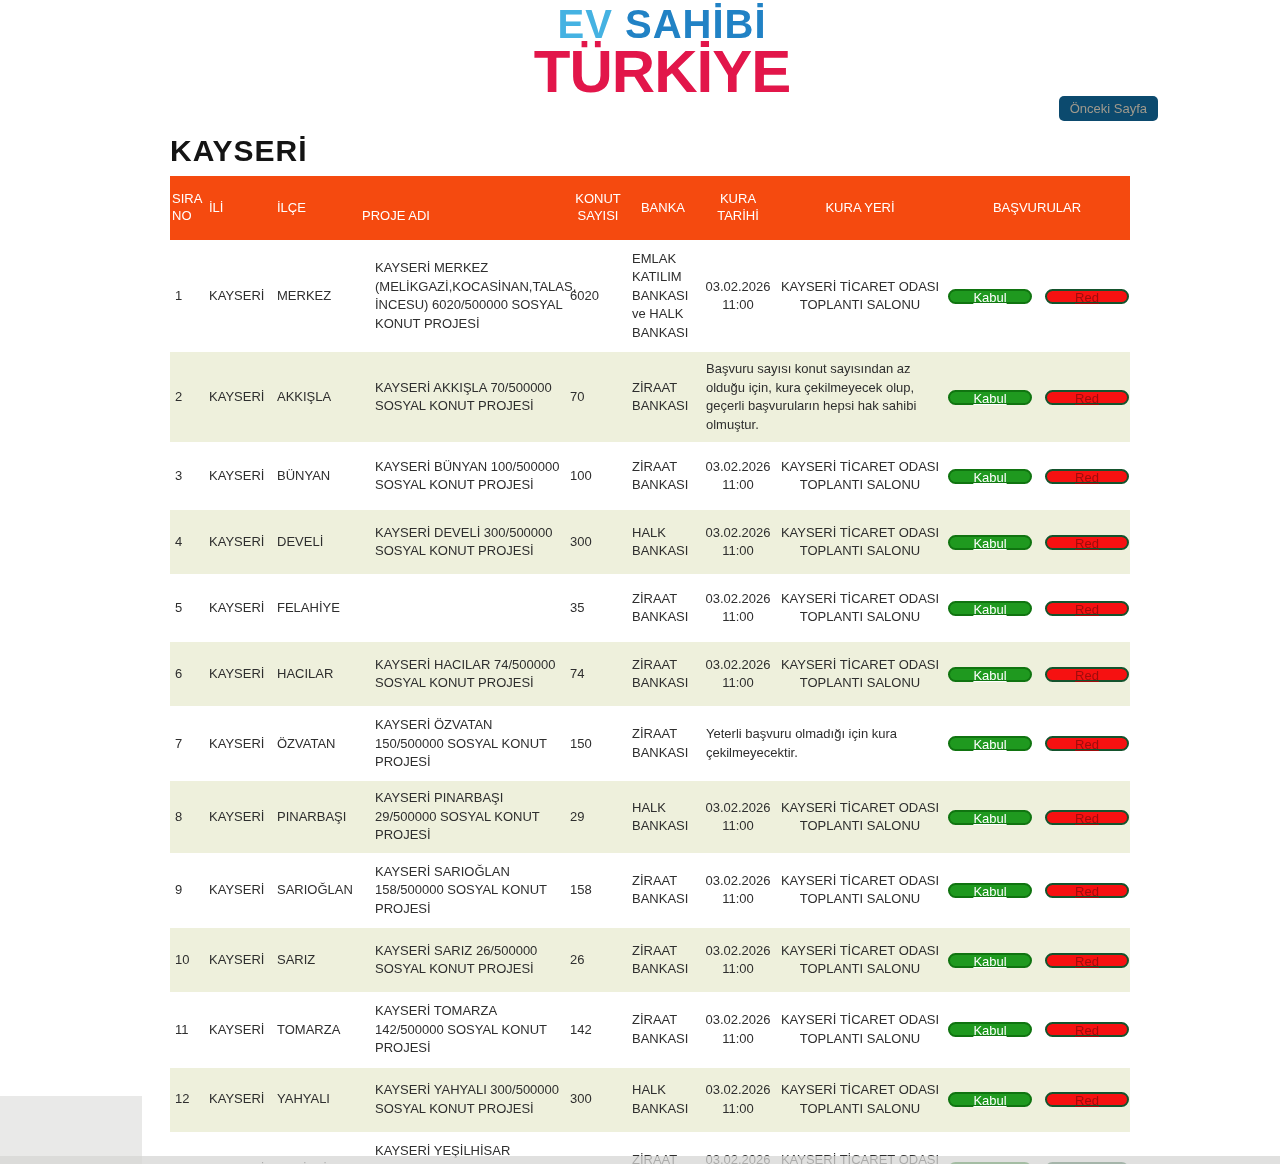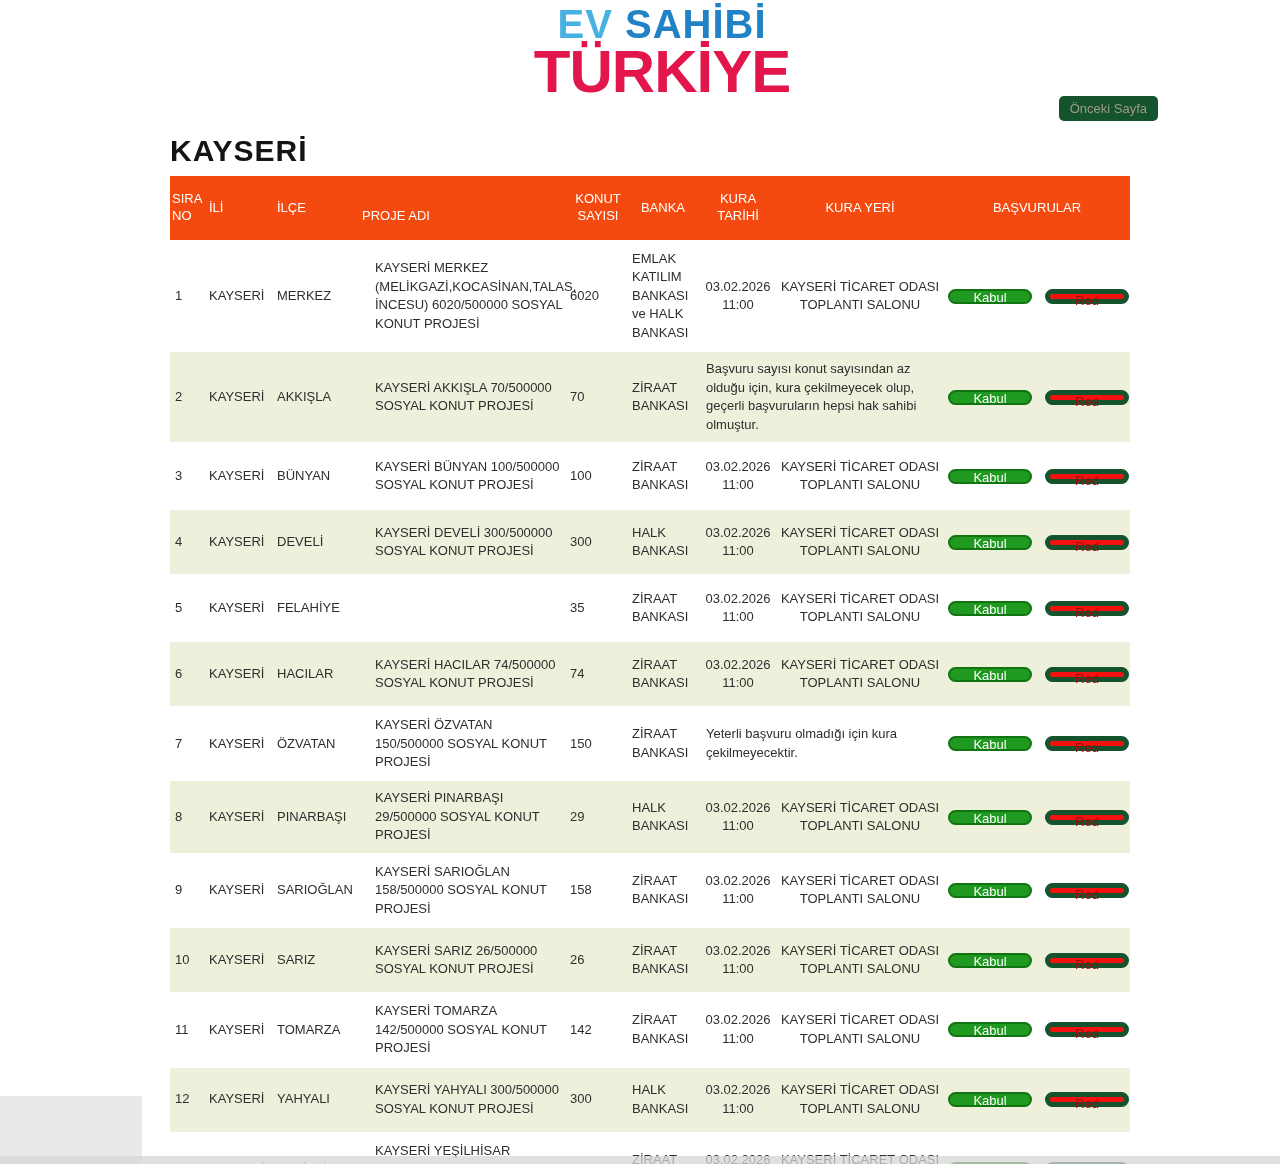--- a/index.html
+++ b/index.html
@@ -8,21 +8,21 @@
   .page { position:relative; width:1280px; height:1164px; background:#fff; }
 
   
   .top { position:relative; height:120px;margin-left:16px; }
   .logo { position:absolute; left:50%; top:4px; transform:translateX(14px) translateX(-50%);
           text-align:center; line-height:1; white-space:nowrap; }
   .logo-line1 { font-size:40px; font-weight:700; letter-spacing:1px; }
   .logo-ev     { color:#45b2e2; }
   .logo-sahibi { color:#2182c5; }
   .logo-line2 { font-size:60px; font-weight:900; color:#e2164a; letter-spacing:-1px; margin-top:-2px; }
-  .back-btn { position:absolute; right:122px; top:96px; background:#14532d; color:#a09a8d;
+  .back-btn { position:absolute; right:122px; top:96px; background:#0c4a6e; color:#a09a8d;
               border:none; border-radius:5px; font-size:13px; padding:5px 11px; cursor:pointer; }
 
   
   .content { margin-left:170px; width:960px; }
   h1.city { font-size:30px; font-weight:800; color:#141414; letter-spacing:1px; margin:14px 0 8px 0; }
 
   
   .grid-row { display:grid; grid-template-columns:36px 62px 88px 214px 56px 74px 76px 168px 186px;
               align-items:center; width:960px; }
   .thead { background:#f54a0f; color:#ffffff; min-height:64px; font-size:13px; }
@@ -41,23 +41,23 @@
   .c-ilce { grid-column:3; padding-left:9px; }
   .c-proje{ grid-column:4; padding-left:6px; padding-right:6px;margin-left:13px; }
   .c-konut{ grid-column:5; text-align:left; }
   .c-banka{ grid-column:6; padding-left:6px; }
   .c-tarih{ grid-column:7; text-align:center; }
   .c-yeri { grid-column:8; text-align:center; }
   .c-note { grid-column:7 / 9; display:none; text-align:left; padding:0 6px; }
   .c-btns { grid-column:9; display:flex; gap:13px; align-items:center; padding-left:4px; }
   .row.has-note .c-note { display:block; }
 
-  .btn { width:84px; height:15px; border-radius:12px; font-size:13px; line-height:1; cursor:pointer; }
+  .btn { width:84px; height:15px; border-radius:12px; font-size:13px; line-height:1; cursor:pointer;text-decoration:underline; }
   .btn-kabul { background:#1f991f; border:2px solid #107410; color:#ffffff; }
-  .btn-red   { background:#f61111; border:5px solid #14532d; color:#9e0c0c; }
+  .btn-red   { background:#f61111; border:2px solid #14532d; color:#9e0c0c; }
 
   
   .bl-gray { position:absolute; left:0; top:1096px; width:142px; height:68px; background:#e9e9e8; }
   .bottom-strip { position:absolute; left:0; top:1156px; width:1280px; height:8px;
                   background:#d6d6d4; opacity:.75; }
 </style>
 </head>
 <body>
 
 <div class="page">

